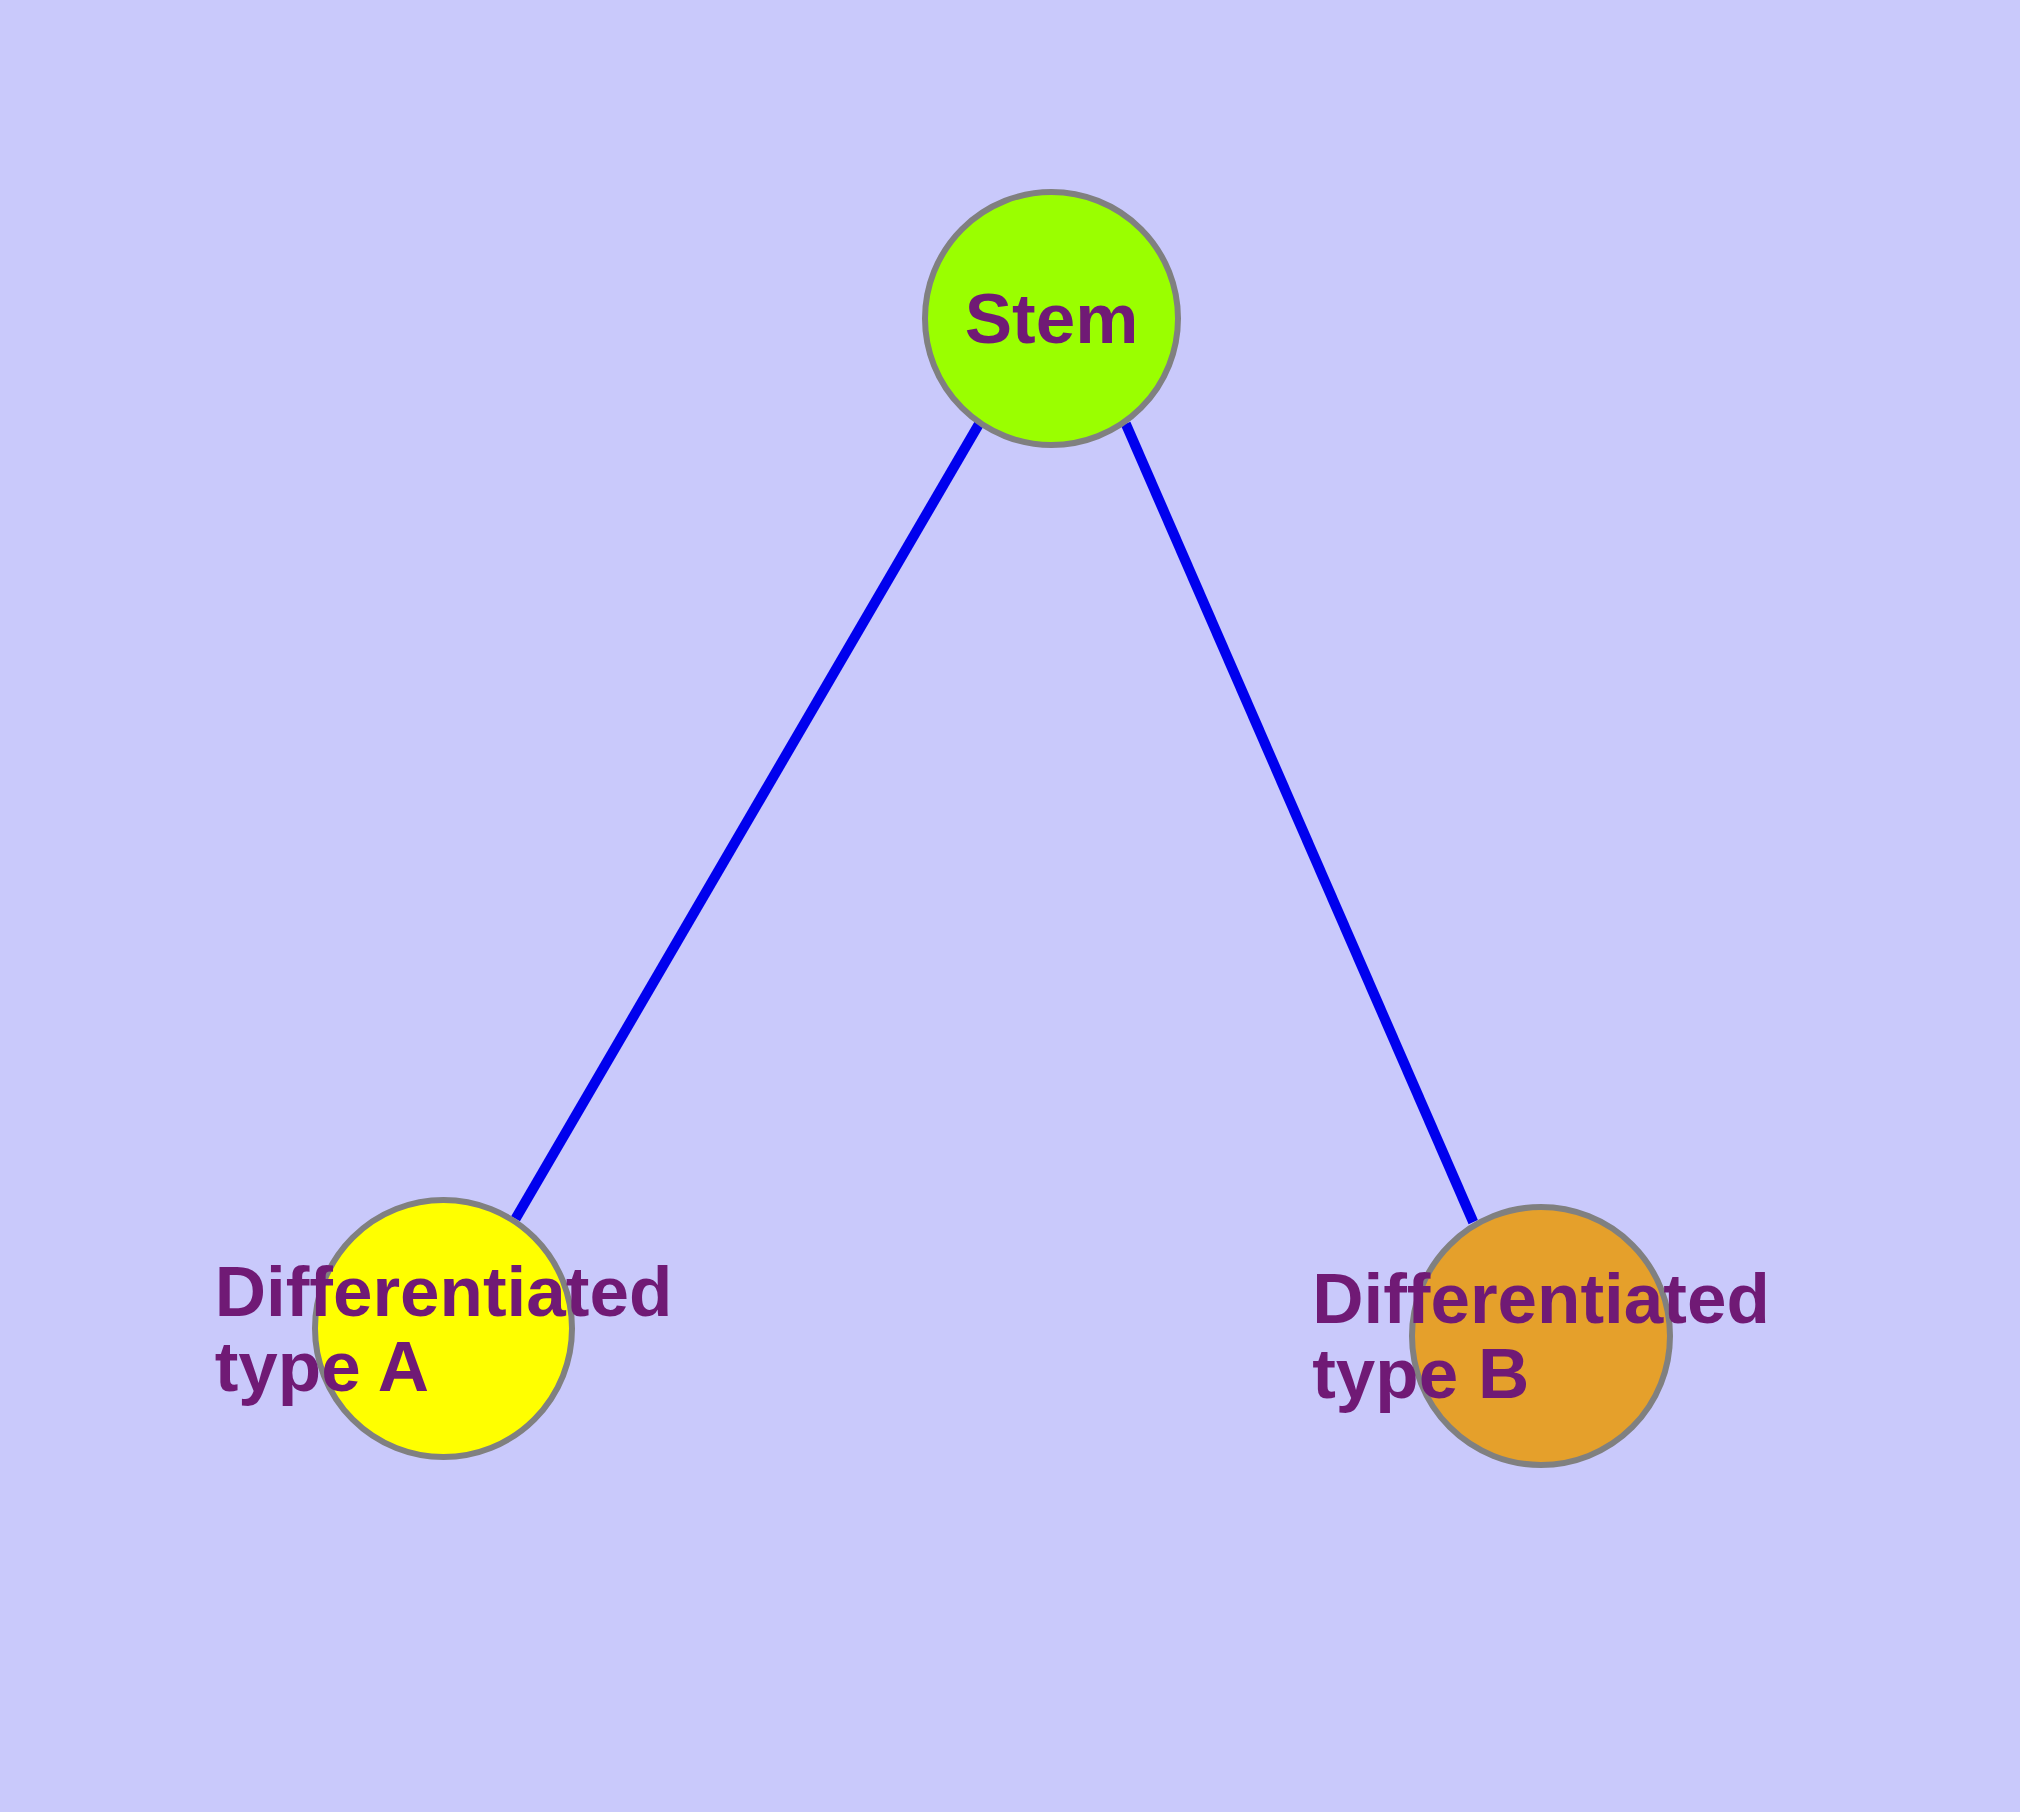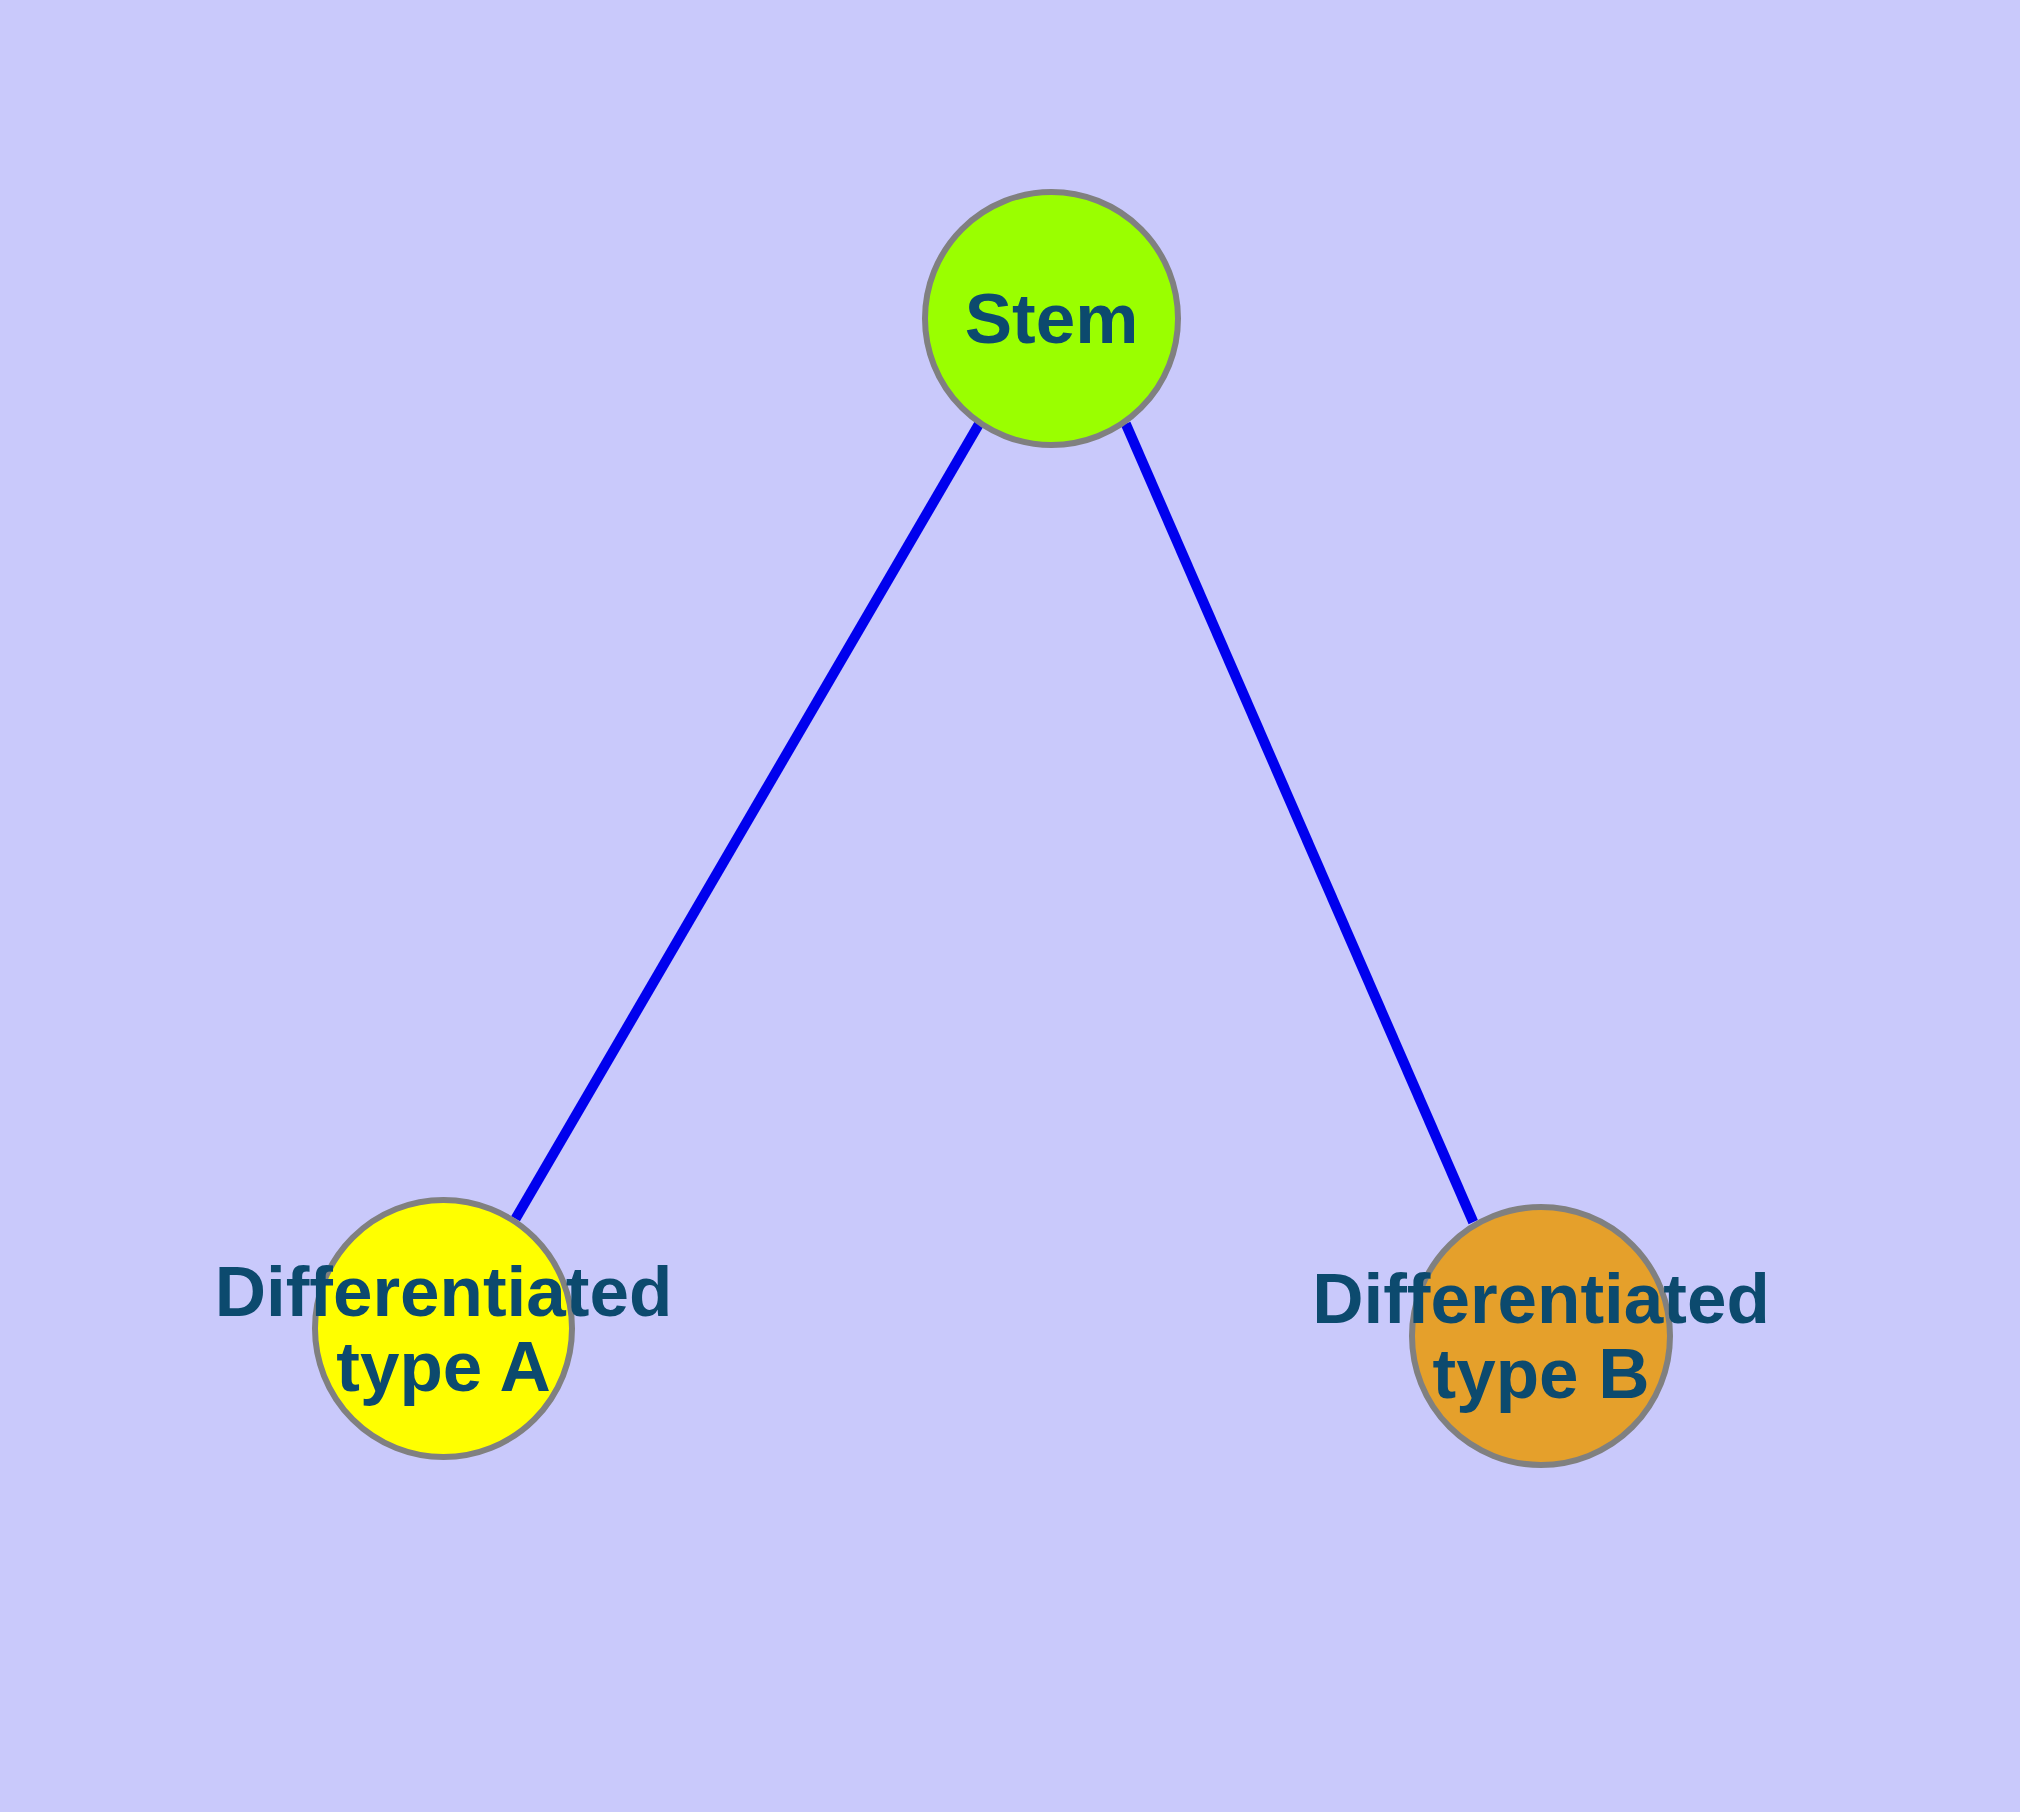--- a/index.html
+++ b/index.html
@@ -31,22 +31,21 @@
     border-radius: 50%;
     box-sizing: border-box;
     border: 6px solid #808080;
   }
   .node-label {
     position: absolute;
     left: 50%;
     top: 50%;
     transform: translate(-50%, -50%);
     white-space: pre;
-    text-align: center;
-    color: #0c4a6e;
+    color: #701a75;
     font-family: "Liberation Sans", sans-serif;
     font-weight: bold;
     font-size: 71px;
     line-height: 1.06;
     pointer-events: none;
   }
   #node-stem {
     left: 922px;
     top: 189px;
     width: 259px;

